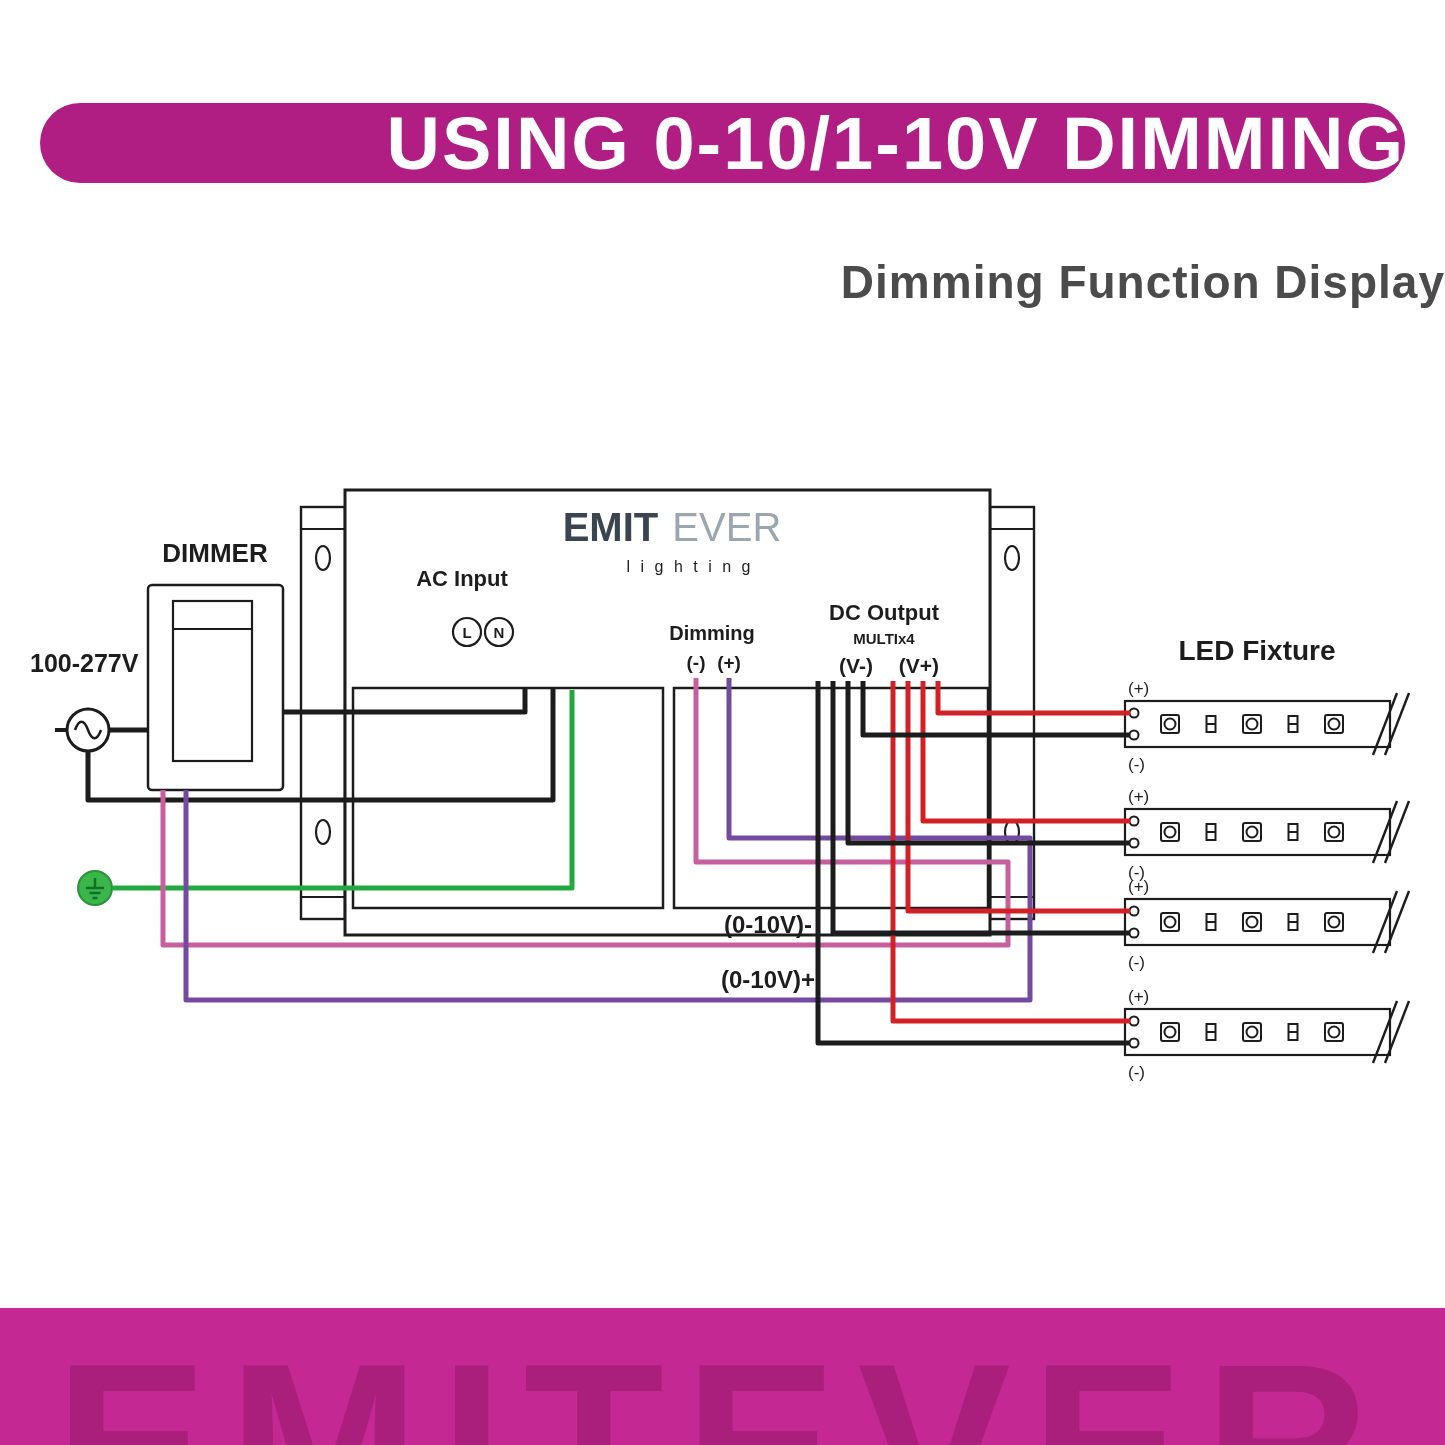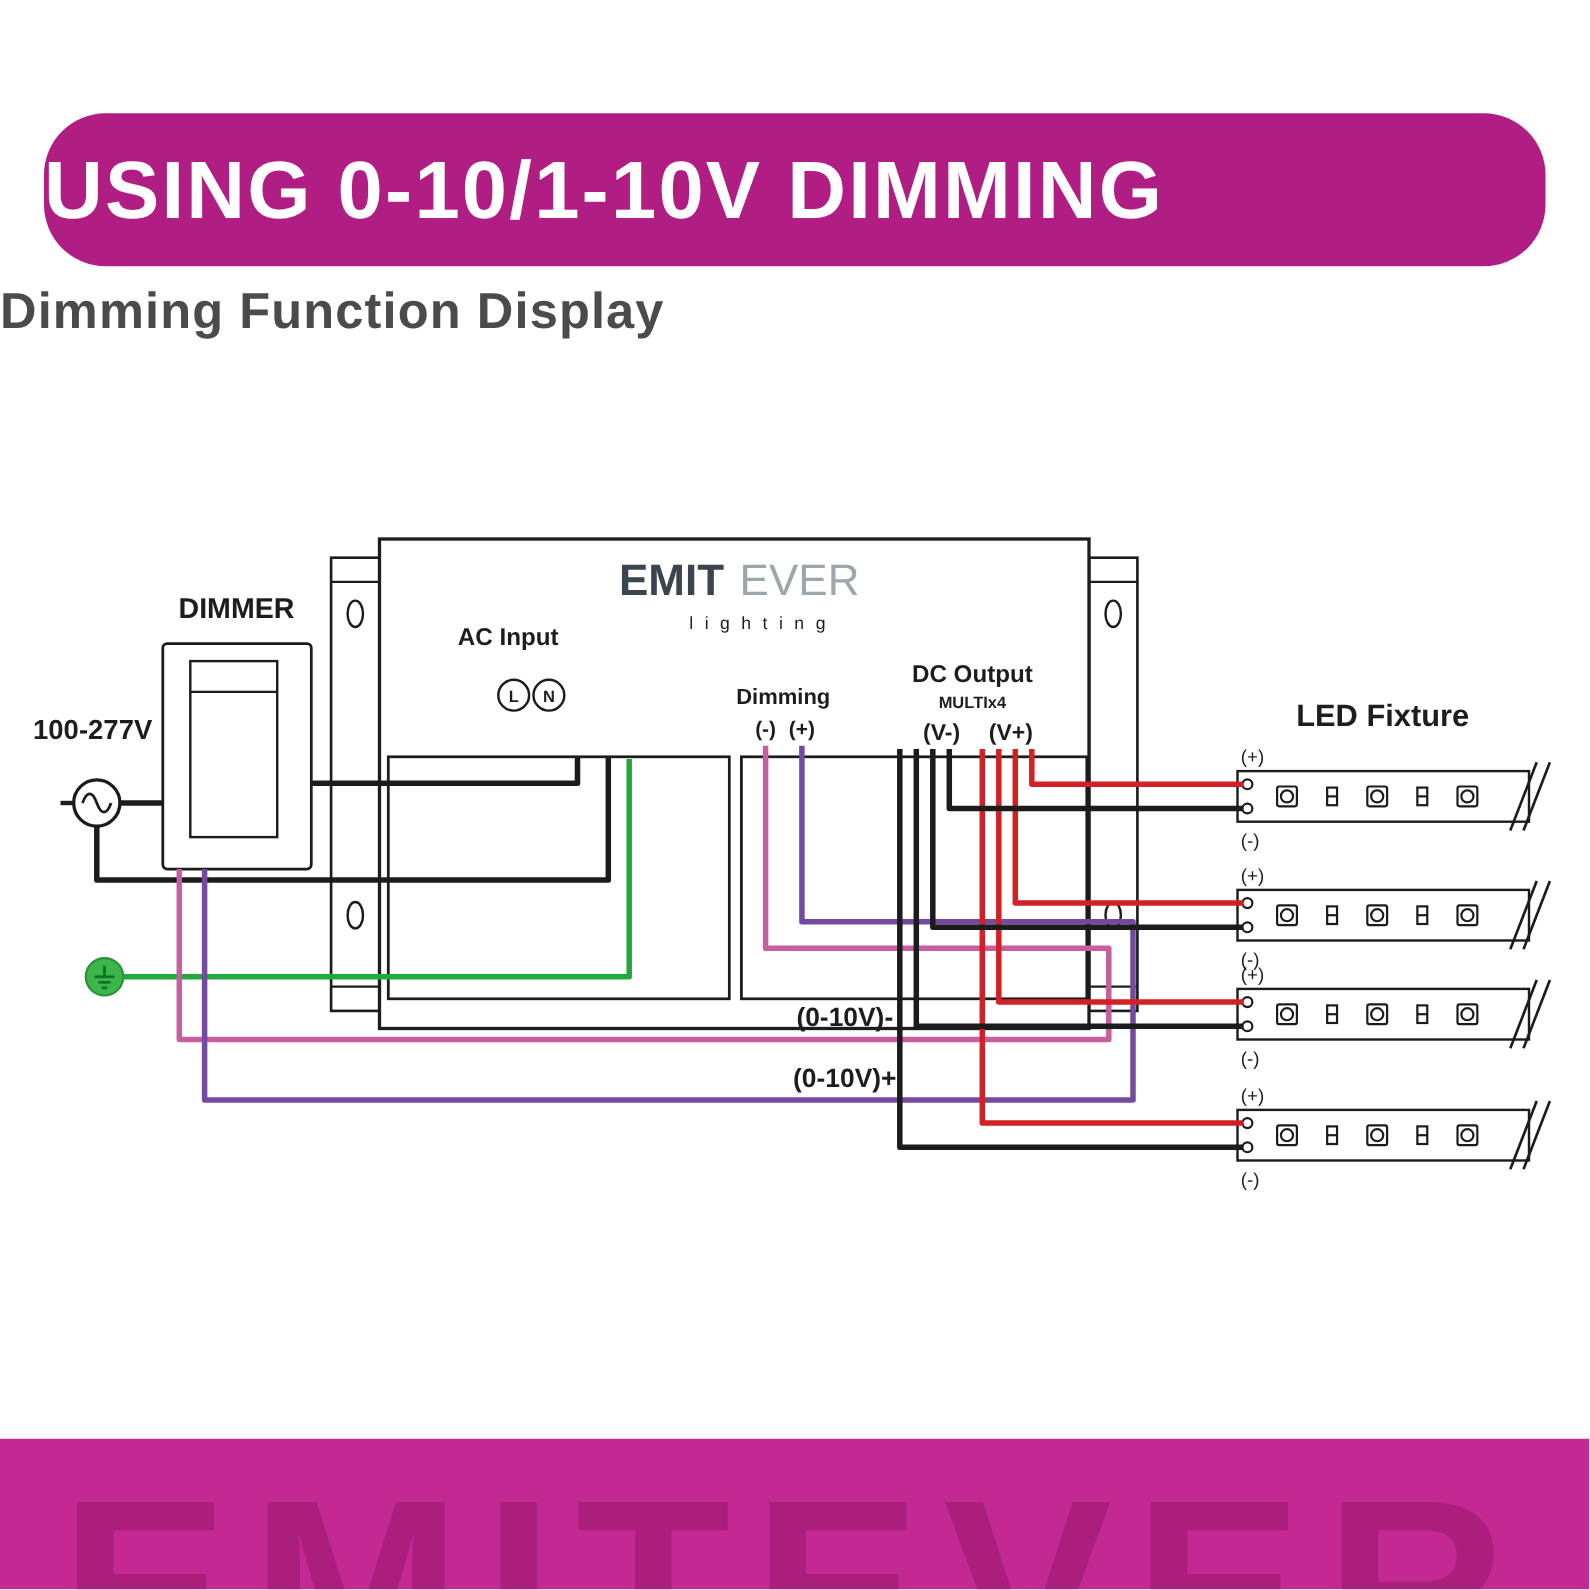--- a/index.html
+++ b/index.html
@@ -1,31 +1,31 @@
 <!DOCTYPE html>
 <html><head>
 <meta charset="utf-8">
 <style>
   html,body { margin:0; padding:0; background:#ffffff; }
   #canvas {
     position:relative; width:1445px; height:1445px; overflow:hidden;
     background:#ffffff; font-family:"Liberation Sans", sans-serif;
   }
   .banner {
-    position:absolute; left:40px; top:103px; width:1365px; height:139px;
+    position:absolute; left:40px; top:103px; width:1365px; height:80px;
     background:#b01e84; border-radius:56px;
-    display:flex; align-items:center; justify-content:flex-start;
+    display:flex; align-items:center; justify-content:flex-end;
   }
   .banner-title {
     color:#ffffff; font-size:74px; font-weight:bold; letter-spacing:2px;
     white-space:nowrap;
   }
   .subtitle {
     position:absolute; left:0; top:255px; width:100%;
-    text-align:left; font-size:46px; font-weight:bold; color:#4b4b4b;
+    text-align:right; font-size:46px; font-weight:bold; color:#4b4b4b;
     letter-spacing:1px;
   }
   .diagram { position:absolute; left:0; top:0; }
   .diagram text { font-family:"Liberation Sans", sans-serif; fill:#1d1d1d; }
   .footer {
     position:absolute; left:0; top:1308px; width:1445px; height:137px;
     background:#c32893; overflow:hidden;
   }
   .watermark {
     position:absolute; top:22px; left:0; width:100%;

